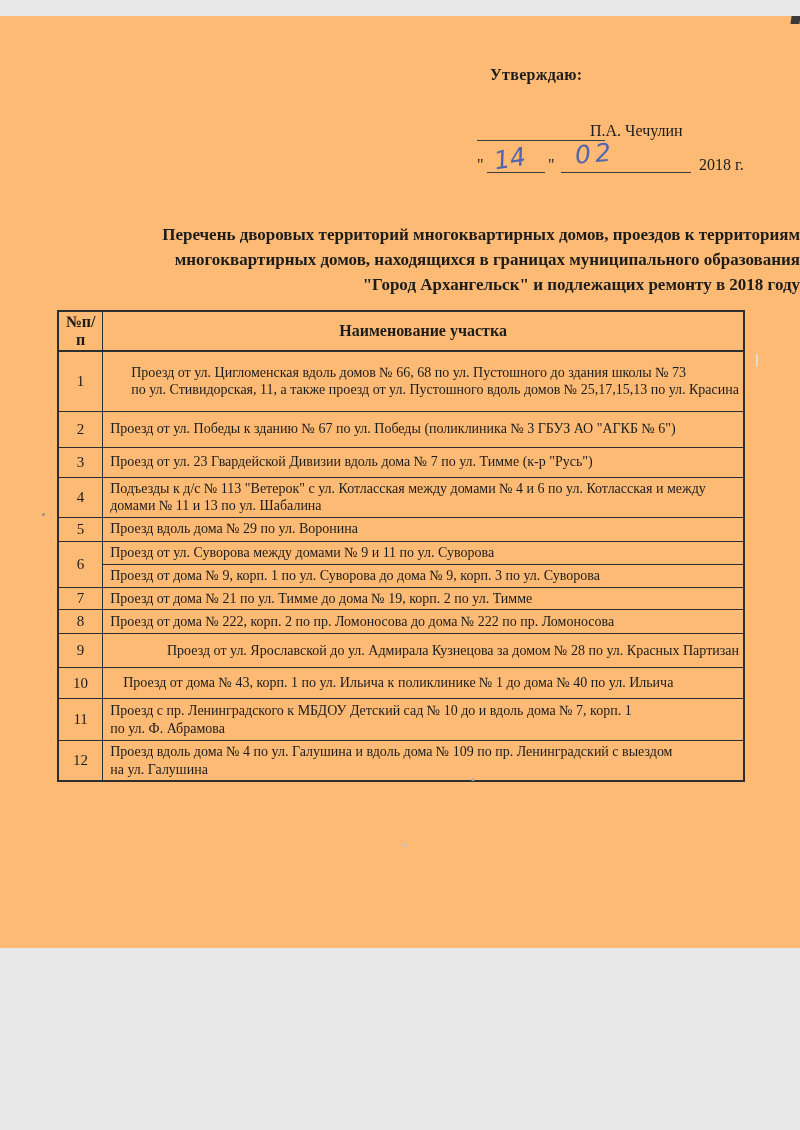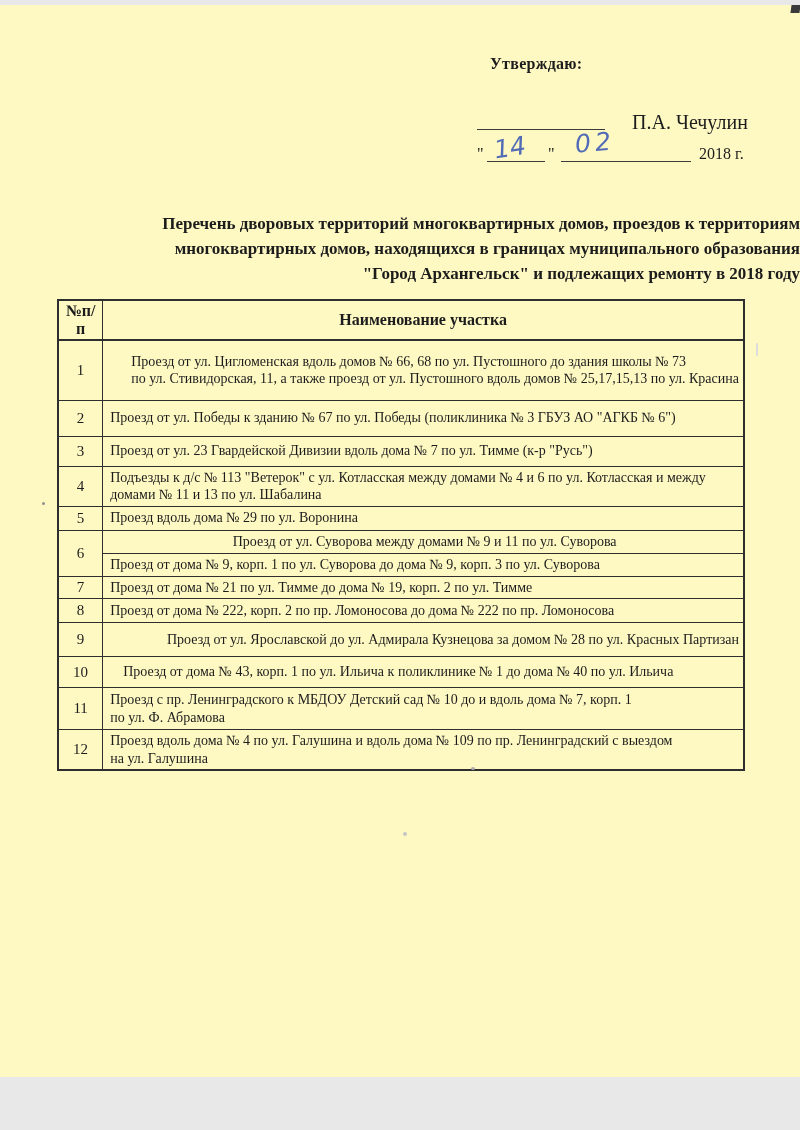--- a/index.html
+++ b/index.html
@@ -1,38 +1,38 @@
 <!DOCTYPE html>
 <html><head>
 <meta charset="utf-8">
 <style>
   * { margin:0; padding:0; box-sizing:border-box; }
   html,body { background:#e8e8e8; }
   .page {
     position:relative;
-    width:800px; height:1072px;
-    margin:5px auto;
-    background:#fef9c3;
+    width:800px; height:932px;
+    margin:16px auto;
+    background:#fdba74;
     font-family:"Liberation Serif","DejaVu Serif",serif;
     color:#1c1c1c;
     overflow:hidden;
   }
   
   .approve {
     position:absolute; left:490px; top:50px;
     font-weight:bold; font-size:16px; letter-spacing:.3px;
   }
   .sigline1 {
     position:absolute; left:477px; top:107px;
     width:128px; height:18px;
     border-bottom:1.5px solid #3c3c3c;
   }
   .signer {
-    position:absolute; left:632px; top:106px;
-    font-size:20px;
+    position:absolute; left:590px; top:106px;
+    font-size:16px;
   }
   .q1 { position:absolute; left:477px; top:140px; font-size:16px; }
   .u1 { position:absolute; left:487px; top:139px; width:58px; height:18px; border-bottom:1.5px solid #3c3c3c; }
   .q2 { position:absolute; left:548px; top:140px; font-size:16px; }
   .u2 { position:absolute; left:561px; top:139px; width:130px; height:18px; border-bottom:1.5px solid #3c3c3c; }
   .yr { position:absolute; left:699px; top:140px; font-size:16px; }
   .hw {
     position:absolute; color:#3f5cb5;
     font-family:"DejaVu Sans",sans-serif; font-style:italic;
     font-size:25px; opacity:.9;
@@ -146,21 +146,21 @@
           </td>
         </tr>
         <tr>
           <td class="num" rowspan="1">5</td>
           <td class="name" style="height: 24px;">
             <div>Проезд вдоль дома № 29 по ул. Воронина</div>
           </td>
         </tr>
         <tr>
           <td class="num" rowspan="2">6</td>
-          <td class="name" style="height: 23px; text-align: center;">
+          <td class="name" style="height: 23px;">
             <div>Проезд от ул. Суворова между домами № 9 и 11 по ул. Суворова</div>
           </td>
         </tr>
         <tr>
           <td class="name" style="height: 23px;">
             <div>Проезд от дома № 9, корп. 1 по ул. Суворова до дома № 9, корп. 3 по ул. Суворова</div>
           </td>
         </tr>
         <tr>
           <td class="num" rowspan="1">7</td>

